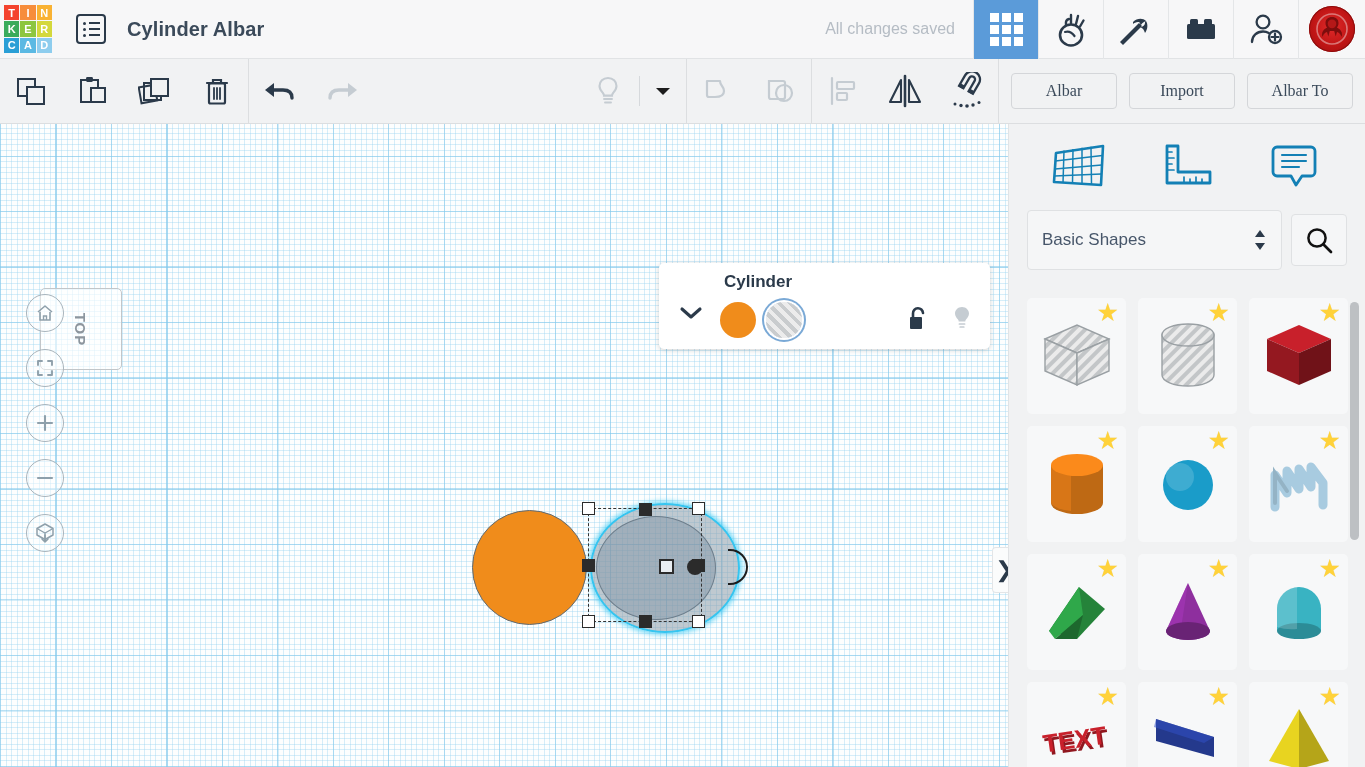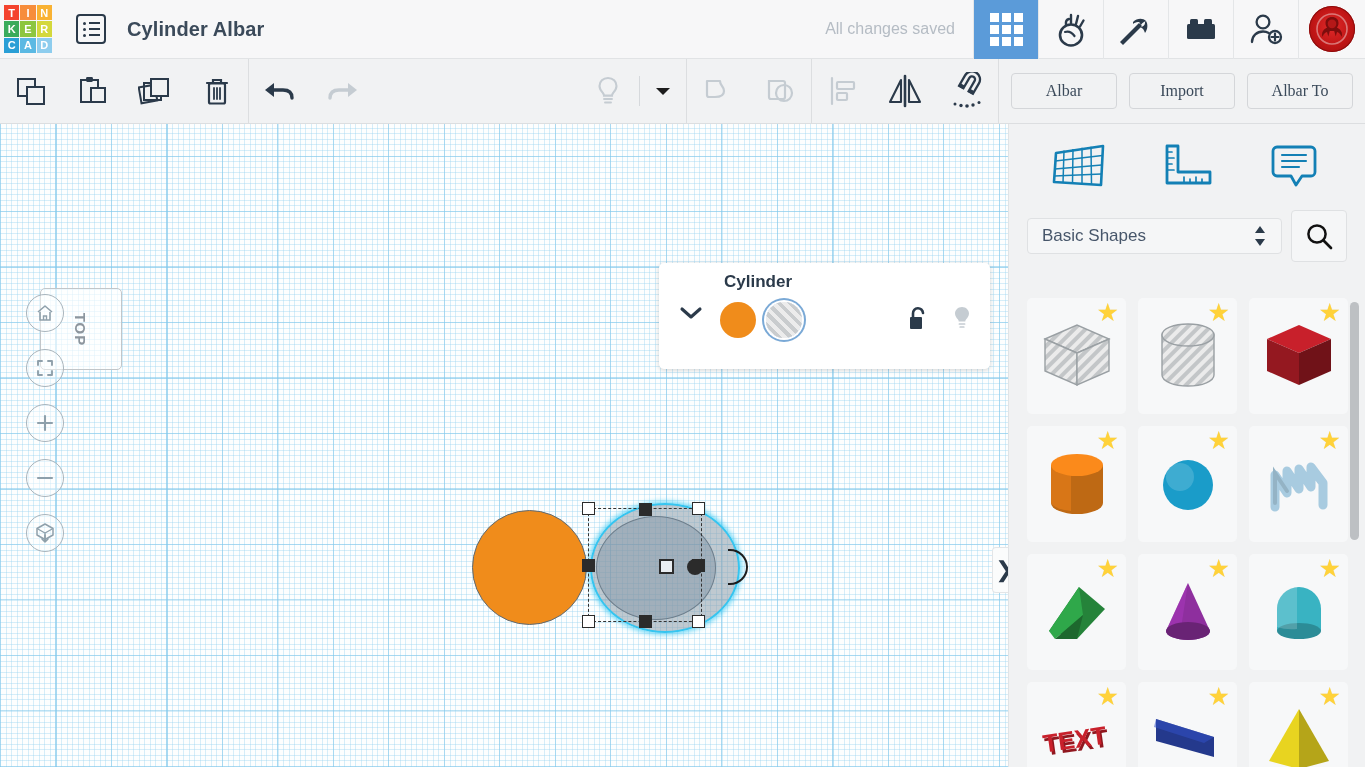--- a/index.html
+++ b/index.html
@@ -173,21 +173,21 @@
     width: 24px; height: 46px;
     background: #fbfcfc; border: 1px solid #e3e5e7; border-right: none;
     border-radius: 4px 0 0 4px;
     display: flex; align-items: center; justify-content: center;
     font-size: 22px; color: #2b3a4a; cursor: pointer;
   }
 
   
   .shape-card {
     position: absolute; left: 659px; top: 139px;
-    width: 331px; height: 106px;
+    width: 331px; height: 86px;
     background: #fff; border-radius: 5px;
     box-shadow: 0 1px 5px rgba(0,0,0,.18);
   }
   .shape-card .card-title {
     position: absolute; left: 65px; top: 9px;
     font-size: 17px; font-weight: bold; color: #2b3a4a;
   }
   .card-chev {
     position: absolute; left: 16px; top: 36px;
     width: 32px; height: 28px;
@@ -218,21 +218,21 @@
     background: #f1f2f3;
     border-left: 1px solid #e1e3e5;
   }
   .rp-tools {
     display: flex; align-items: center; justify-content: space-around;
     height: 86px; padding: 0 18px;
   }
   .rp-tool { width: 64px; height: 60px; display: flex; align-items: center; justify-content: center; cursor: pointer; }
   .rp-selectrow { display: flex; align-items: center; padding: 0 18px; gap: 9px; }
   .rp-select {
-    flex: 1; height: 36px; background: #f5f6f7;
+    flex: 1; height: 60px; background: #f5f6f7;
     border: 1px solid #dfe1e3; border-radius: 4px;
     display: flex; align-items: center; padding: 0 14px;
     font-size: 17px; color: #47566a; cursor: pointer;
   }
   .rp-search {
     width: 56px; height: 52px; background: #f5f6f7;
     border: 1px solid #dfe1e3; border-radius: 4px;
     display: flex; align-items: center; justify-content: center; cursor: pointer;
   }
   .rp-grid {

